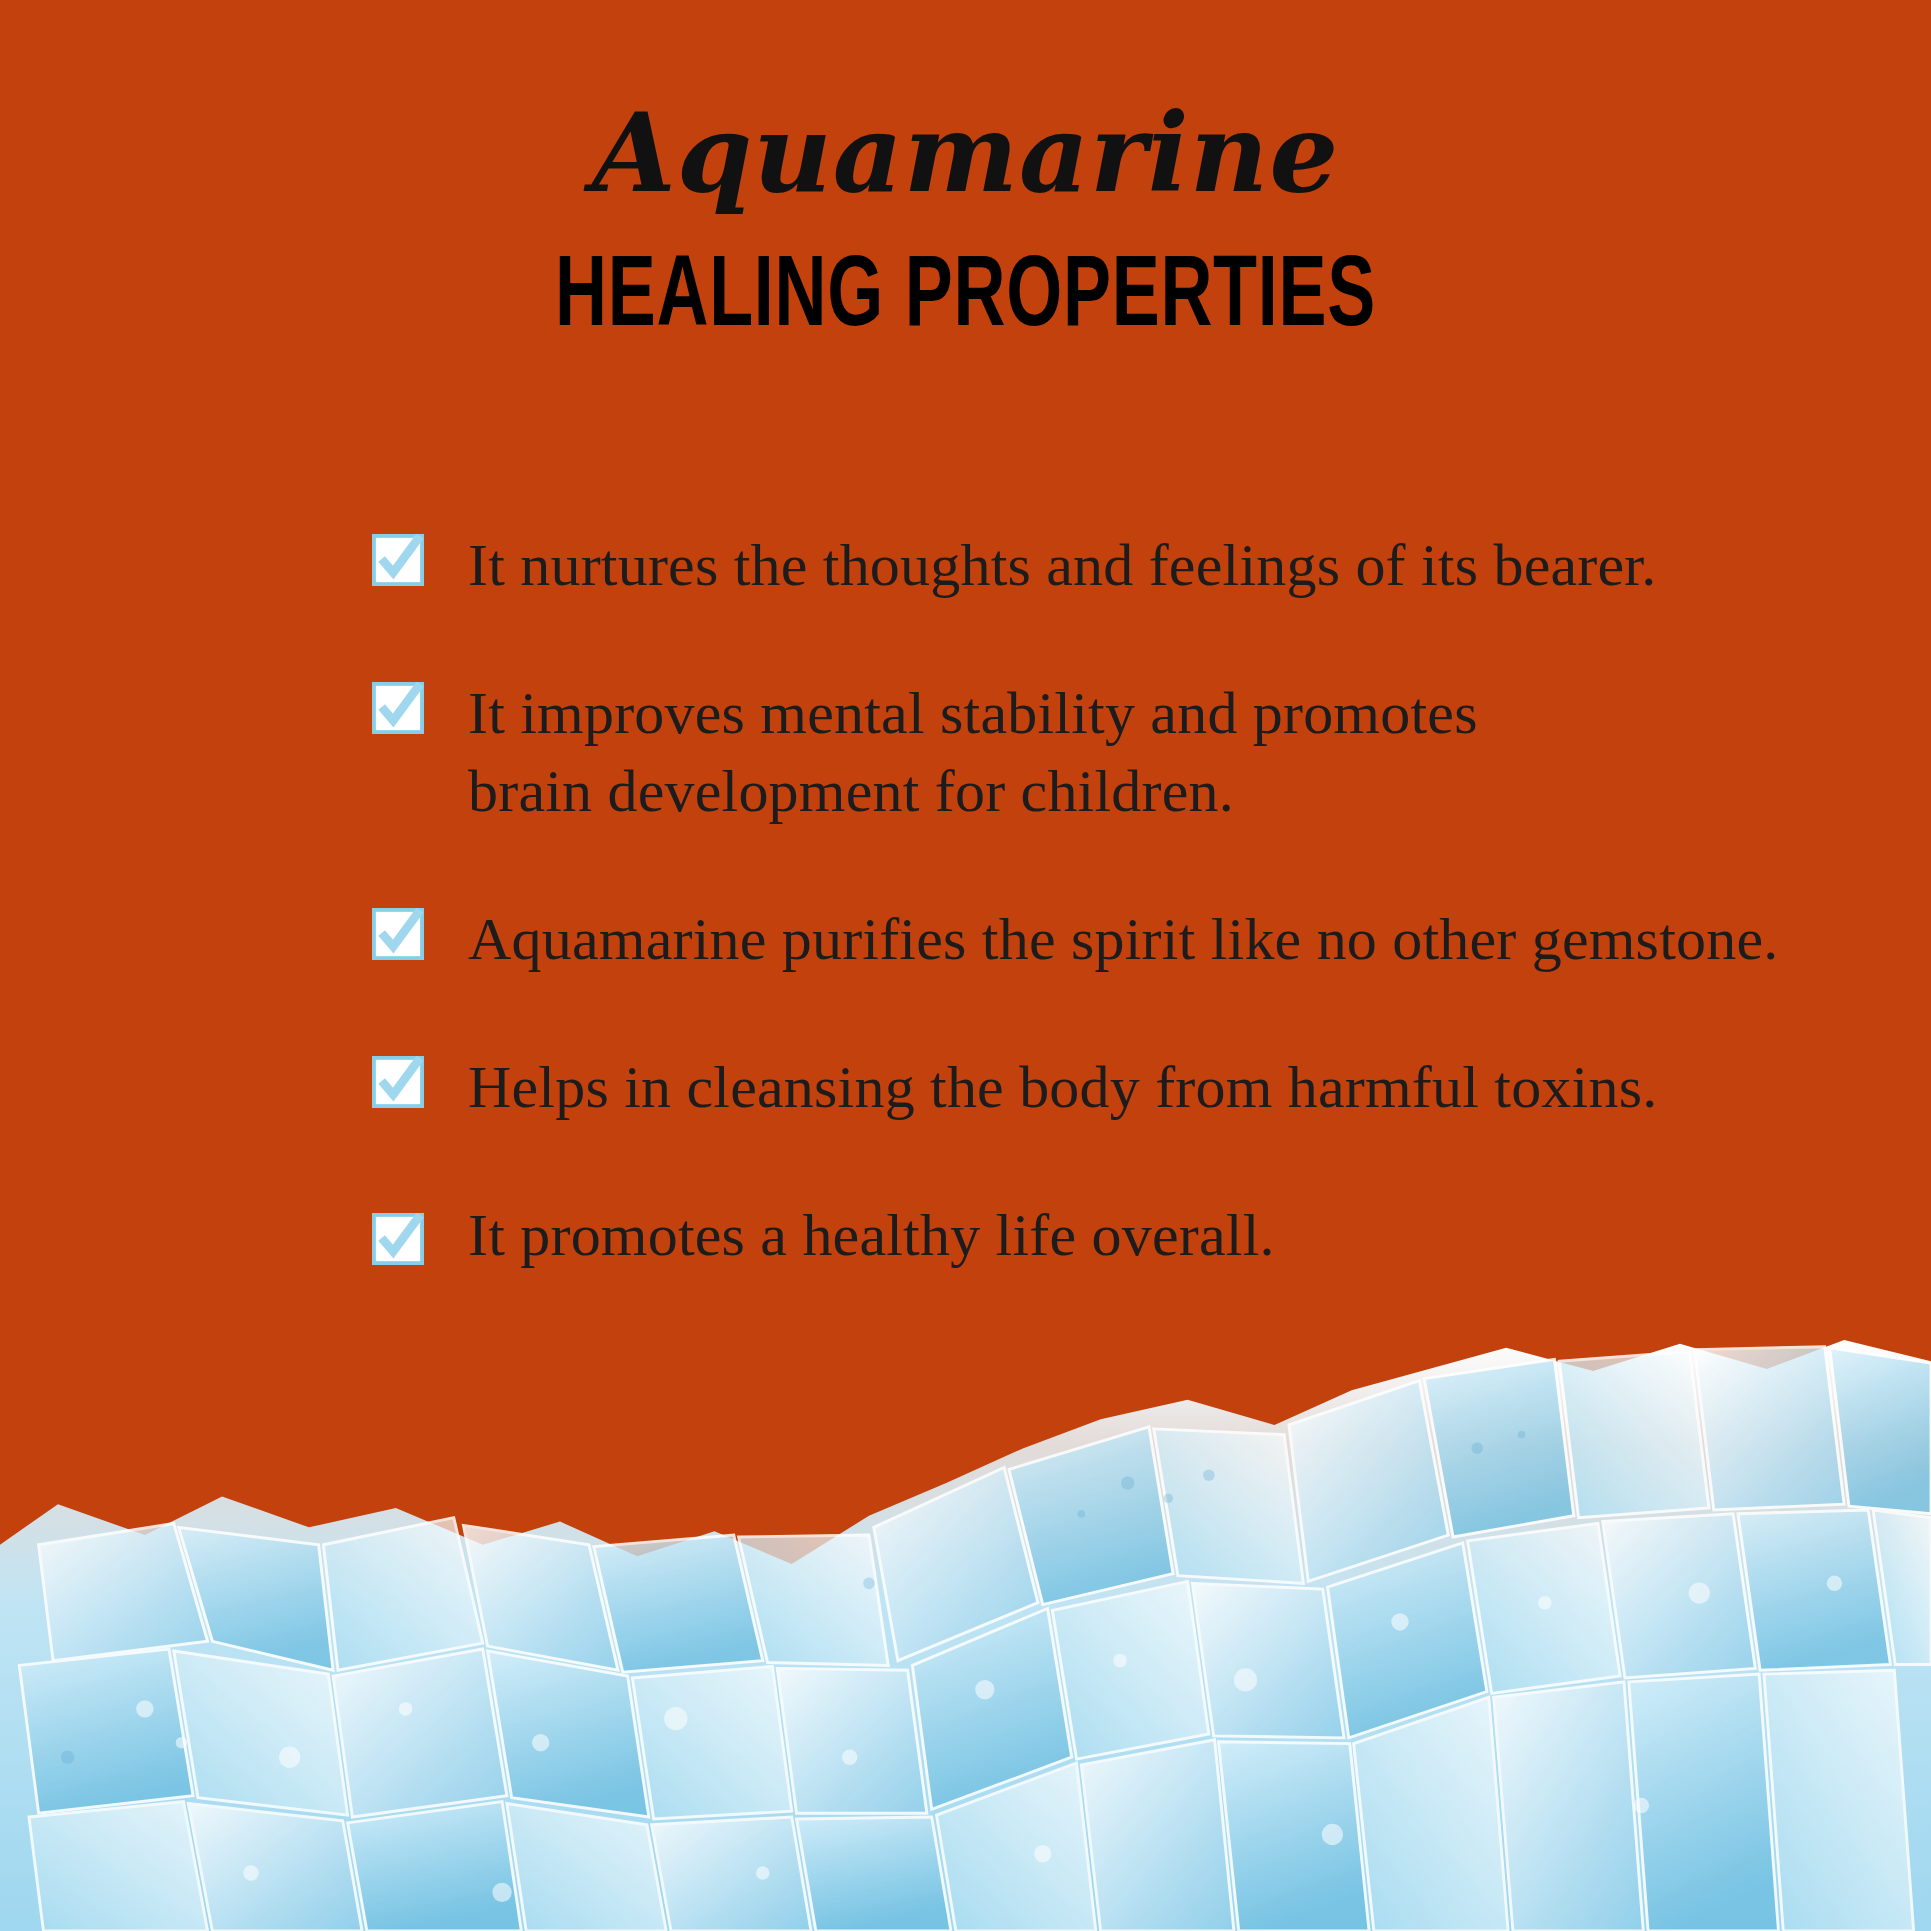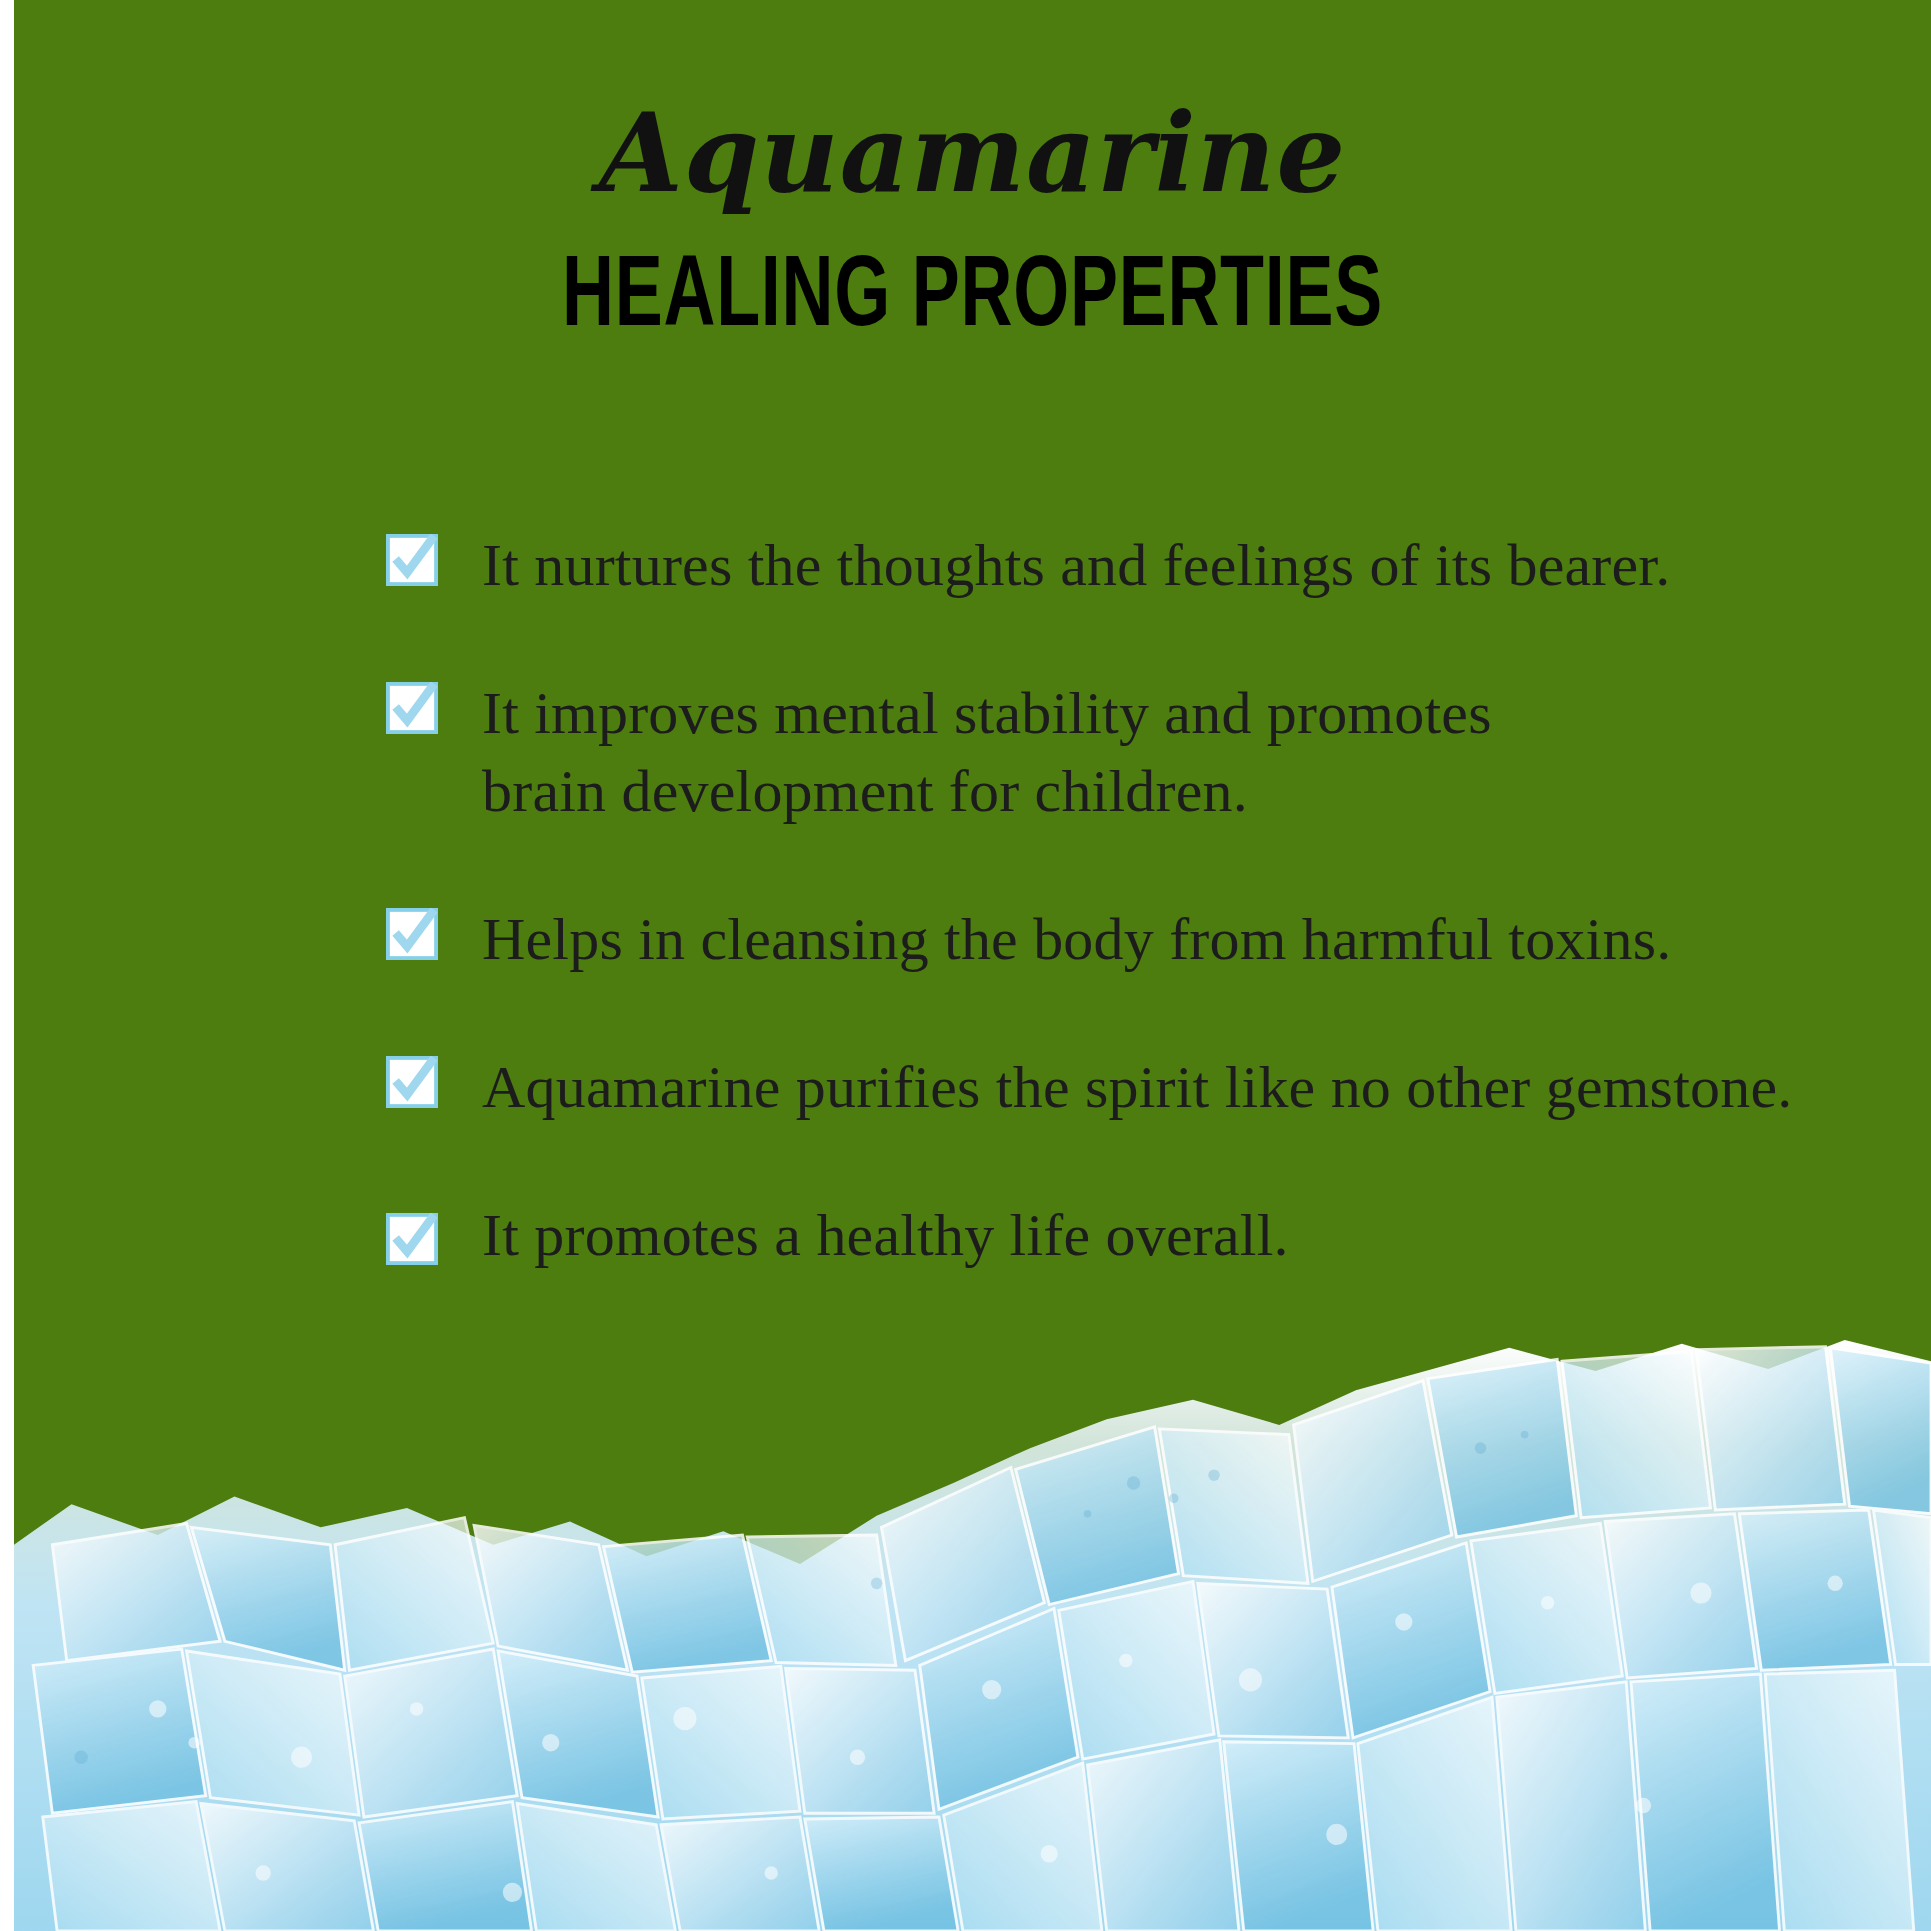--- a/index.html
+++ b/index.html
@@ -11,23 +11,22 @@
     height: 1931px;
     background: #ffffff;
     font-family: "Liberation Serif", serif;
     overflow: hidden;
     position: relative;
   }
 
   .poster {
     position: absolute;
     inset: 0;
-    background: #4d7c0f;
+    background: #c2410c;
     overflow: hidden;
-    margin-left: 14px;
   }
 
   
   .title-block {
     position: absolute;
     top: 97px;
     left: 0;
     right: 0;
     text-align: center;
   }
@@ -130,31 +129,31 @@
 brain development for children.</span>
     </div>
 
     <div class="list-item">
       <span class="checkbox">
         <svg width="52" height="52" viewBox="0 0 54 54" xmlns="http://www.w3.org/2000/svg">
           <rect x="2" y="2" width="50" height="50" fill="#ffffff" stroke="#86cfe8" stroke-width="4"></rect>
           <path d="M10 26 L22 40 L50 2" fill="none" stroke="#9fd8ee" stroke-width="9" stroke-linecap="butt"></path>
         </svg>
       </span>
+      <span class="item-text">Aquamarine purifies the spirit like no other gemstone.</span>
+    </div>
+
+    <div class="list-item">
+      <span class="checkbox">
+        <svg width="52" height="52" viewBox="0 0 54 54" xmlns="http://www.w3.org/2000/svg">
+          <rect x="2" y="2" width="50" height="50" fill="#ffffff" stroke="#86cfe8" stroke-width="4"></rect>
+          <path d="M10 26 L22 40 L50 2" fill="none" stroke="#9fd8ee" stroke-width="9" stroke-linecap="butt"></path>
+        </svg>
+      </span>
       <span class="item-text">Helps in cleansing the body from harmful toxins.</span>
-    </div>
-
-    <div class="list-item">
-      <span class="checkbox">
-        <svg width="52" height="52" viewBox="0 0 54 54" xmlns="http://www.w3.org/2000/svg">
-          <rect x="2" y="2" width="50" height="50" fill="#ffffff" stroke="#86cfe8" stroke-width="4"></rect>
-          <path d="M10 26 L22 40 L50 2" fill="none" stroke="#9fd8ee" stroke-width="9" stroke-linecap="butt"></path>
-        </svg>
-      </span>
-      <span class="item-text">Aquamarine purifies the spirit like no other gemstone.</span>
     </div>
 
     <div class="list-item">
       <span class="checkbox">
         <svg width="52" height="52" viewBox="0 0 54 54" xmlns="http://www.w3.org/2000/svg">
           <rect x="2" y="2" width="50" height="50" fill="#ffffff" stroke="#86cfe8" stroke-width="4"></rect>
           <path d="M10 26 L22 40 L50 2" fill="none" stroke="#9fd8ee" stroke-width="9" stroke-linecap="butt"></path>
         </svg>
       </span>
       <span class="item-text">It promotes a healthy life overall.</span>

